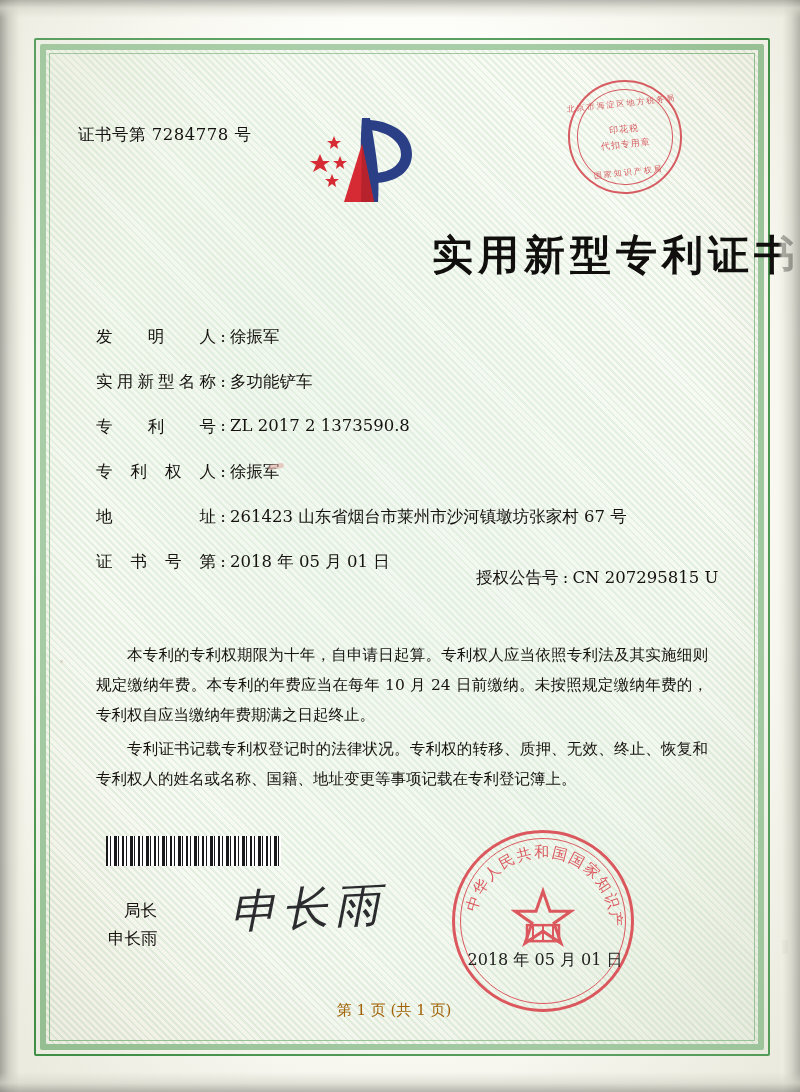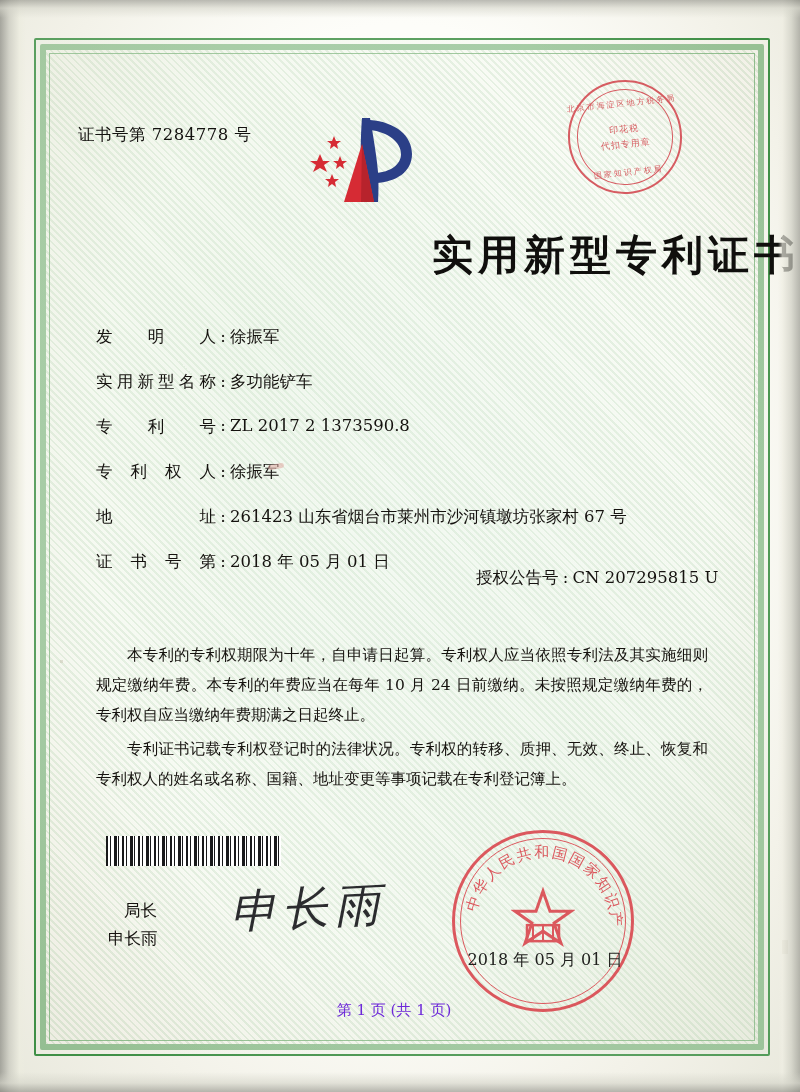--- a/index.html
+++ b/index.html
@@ -270,21 +270,21 @@
     text-align: center;
     color: #20201e;
     font-size: 16px;
     font-family: "DejaVu Serif", "Liberation Serif", serif;
   }
   .page-foot {
     position: absolute;
     left: 0; right: 12px; top: 1001px;
     text-align: center;
     font-size: 15px;
-    color: #6d28d9;
+    color: #a16207;
     font-family: "DejaVu Serif", "Liberation Serif", serif;
   }
   
   .speck {
     position: absolute;
     background: #c9c6b4;
     opacity: .5;
   }
   .smudge {
     position: absolute;

